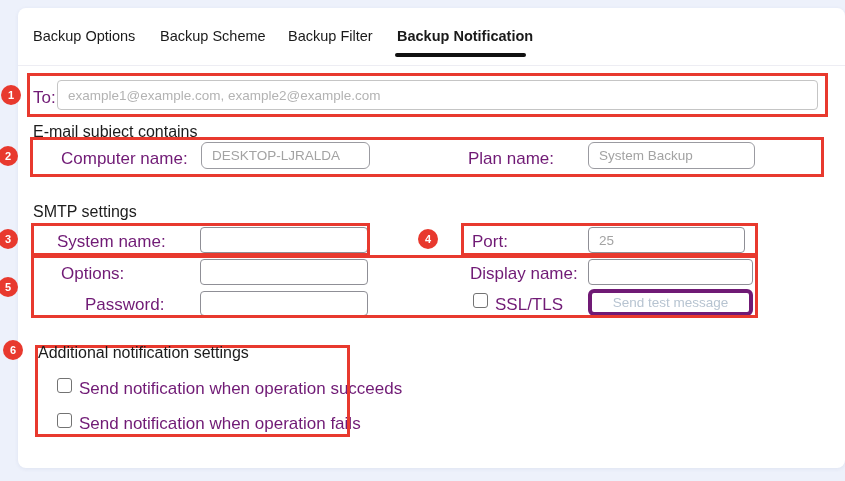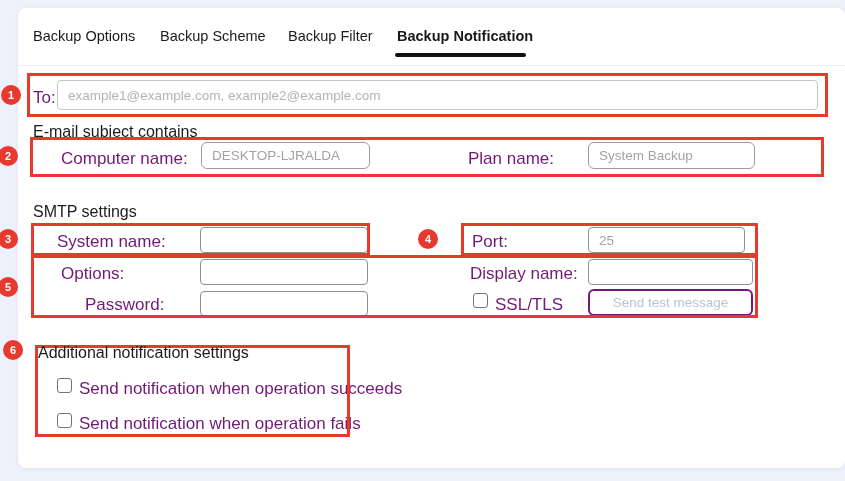--- a/index.html
+++ b/index.html
@@ -32,21 +32,21 @@
   }
   .tb::placeholder { color: #b3b3b3; }
   .tb.light { border-color: #c5c5c5; }
   .tb.grayval { color: #a3a3a3; border-radius: 6px; border-color: #9b9ba1; }
 
   .chk {
     display: inline-block; width: 15px; height: 15px;
     border: 1px solid #737373; border-radius: 3px; background: #fff;
   }
   .btn-disabled {
-    border: 2px solid #701a75; border-radius: 6px; background: #fff;
+    border: 4px solid #701a75; border-radius: 6px; background: #fff;
     color: #b7c4d1; font-size: 13.5px;
     display: flex; align-items: center; justify-content: center;
     white-space: nowrap;
   }
 
   
   .ann-rect {
     border: 3px solid #e8392e; pointer-events: none; z-index: 10;
   }
   .badge {

